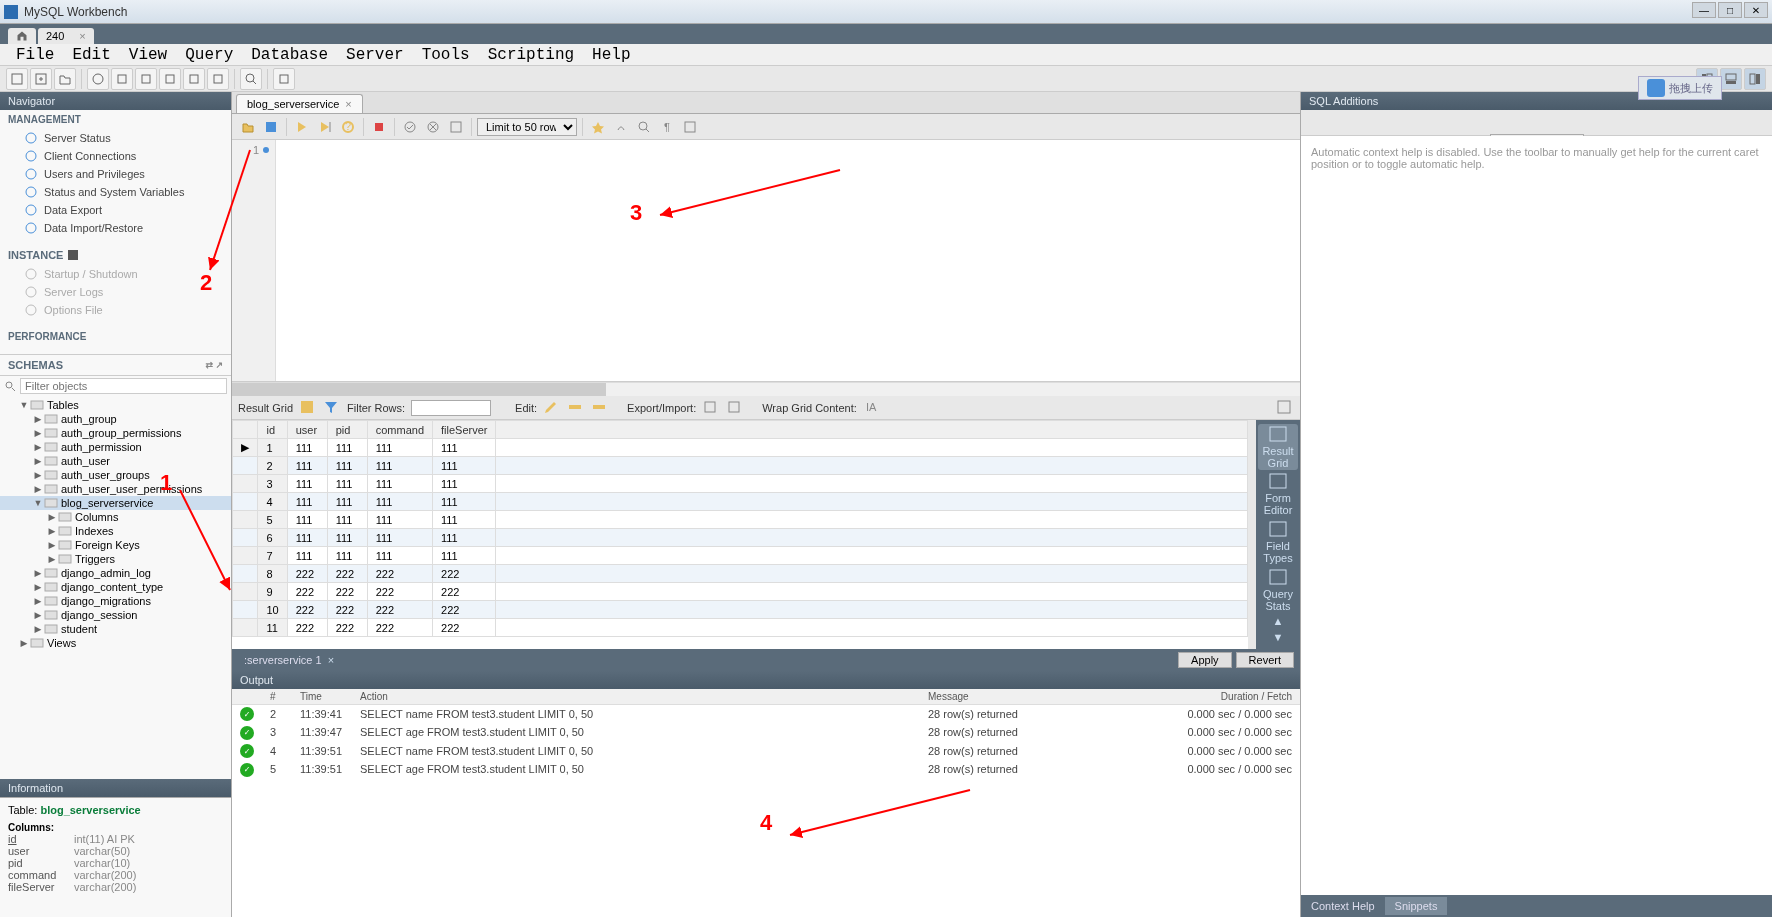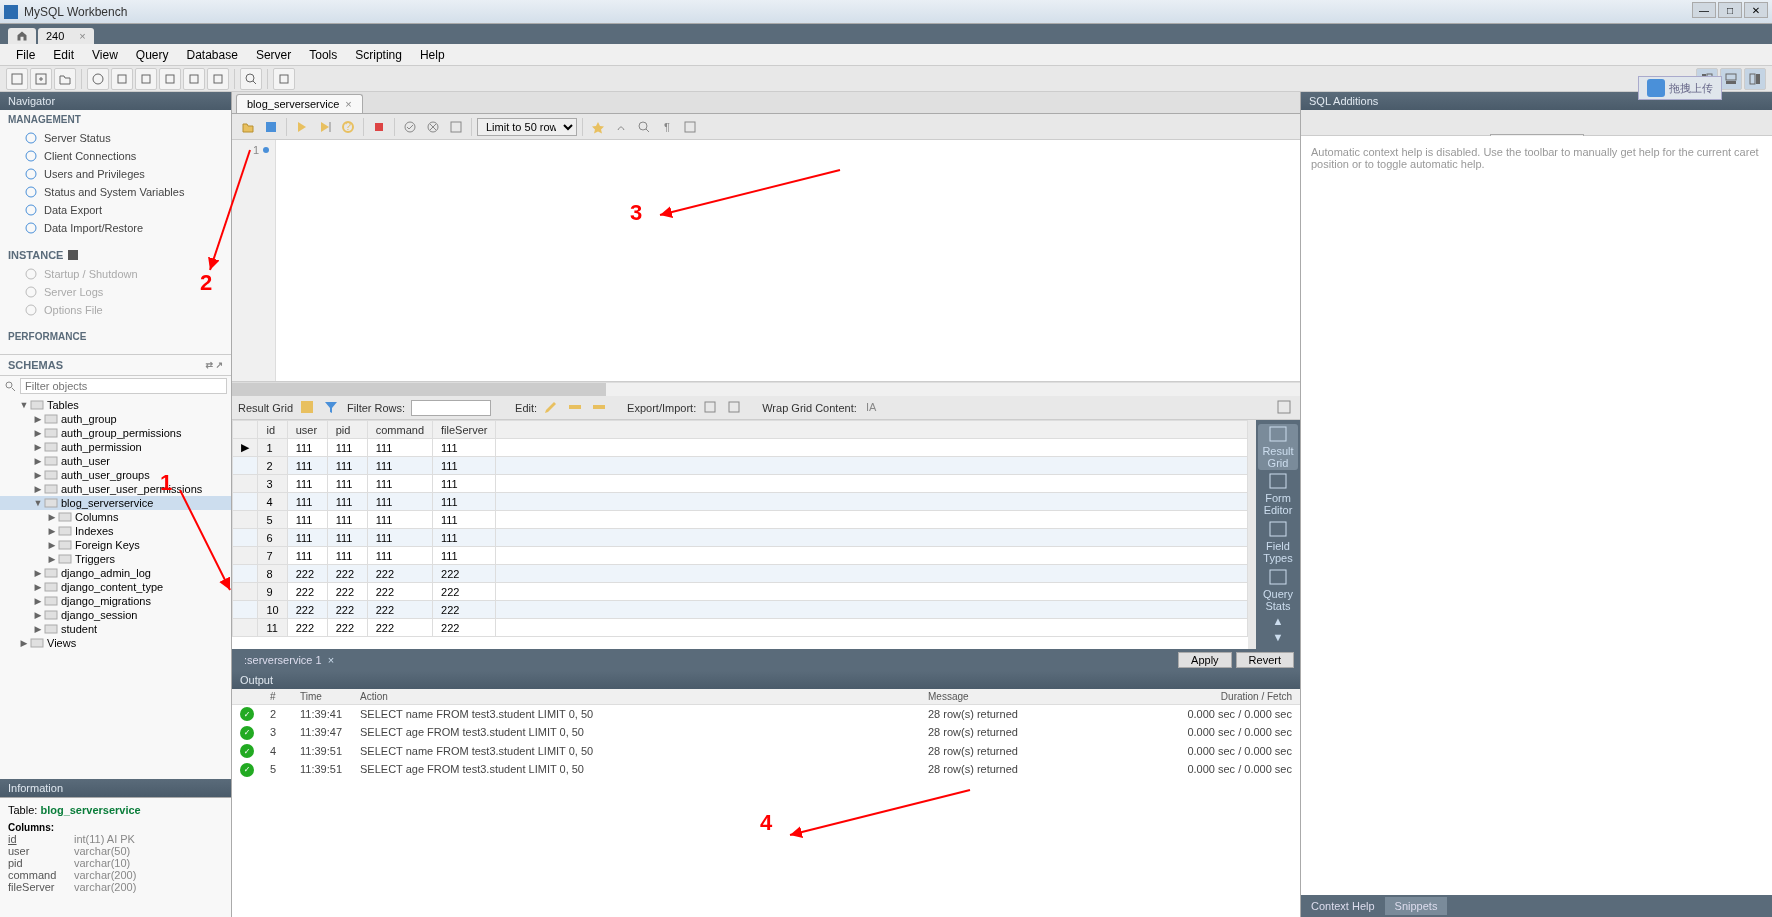--- a/index.html
+++ b/index.html
@@ -13,21 +13,21 @@
 .win-btn { width: 24px; height: 16px; background: #d0d8e0; border: 1px solid #aaa; display: flex; align-items: center; justify-content: center; font-size: 10px; }
 
 
 .conn-tabs { background: #5a6b7a; height: 20px; display: flex; align-items: flex-end; padding-left: 8px; }
 .conn-tab { background: #e8e8e8; padding: 2px 8px; border-radius: 3px 3px 0 0; display: flex; align-items: center; gap: 11px; font-size: 11px; }
 .conn-tab .home-icon { width: 12px; height: 12px; }
 .conn-tab .close-x { color: #888; margin-left: 4px; cursor: pointer; }
 
 
 .menubar { background: #f0f0f0; height: 22px; display: flex; align-items: center; padding: 0 8px; gap: 2px; border-bottom: 1px solid #ccc; }
-.menubar span { padding: 2px 8px; font-family: Liberation Sans, sans-serif; font-size: 12px; cursor: pointer; }
+.menubar span { padding: 2px 8px; font-family: Liberation Mono, monospace; font-size: 16px; cursor: pointer; }
 
 
 .toolbar { background: #e8e8e8; height: 26px; display: flex; align-items: center; padding: 0 6px; gap: 2px; border-bottom: 1px solid #ccc; }
 .tb-btn { width: 22px; height: 22px; background: #f4f4f4; border: 1px solid #ccc; border-radius: 2px; display: flex; align-items: center; justify-content: center; }
 .tb-sep { width: 1px; height: 20px; background: #ccc; margin: 0 3px; }
 .toolbar-right { margin-left: auto; display: flex; gap: 2px; }
 
 
 .main { display: flex; height: calc(100% - 92px); }
 .left-col { width: 232px; display: flex; flex-direction: column; border-right: 1px solid #aaa; }

